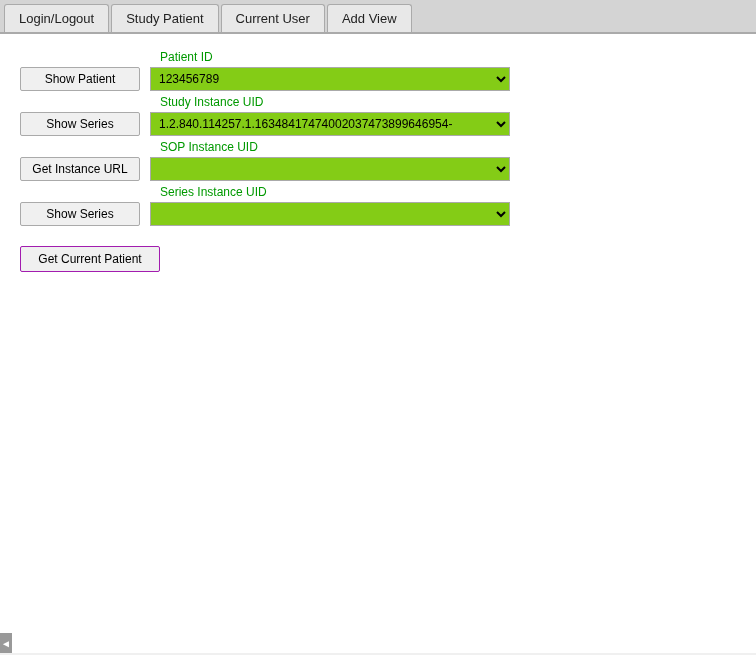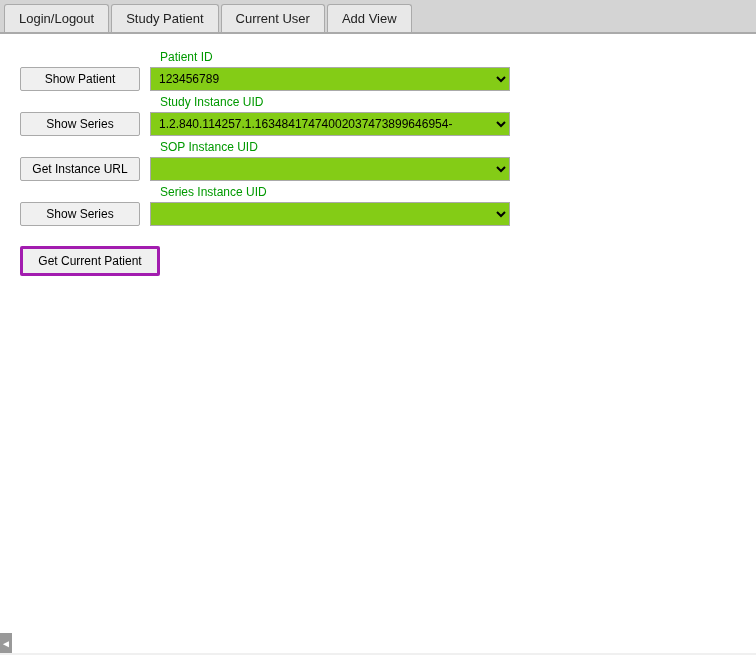--- a/index.html
+++ b/index.html
@@ -92,21 +92,21 @@
       width: 360px;
       padding: 3px 4px;
       border: 1px solid #aaa;
       font-size: 12px;
       background: #84cc16;
     }
 
     .get-current-patient-btn {
       width: 140px;
       padding: 5px 8px;
-      border: 3px solid #a21caf;
+      border: 1px solid #a21caf;
       background: #f0f0f0;
       cursor: pointer;
       font-size: 12px;
       border-radius: 2px;
       margin-top: 16px;
     }
 
     .bottom-indicator {
       position: fixed;
       bottom: 2px;

